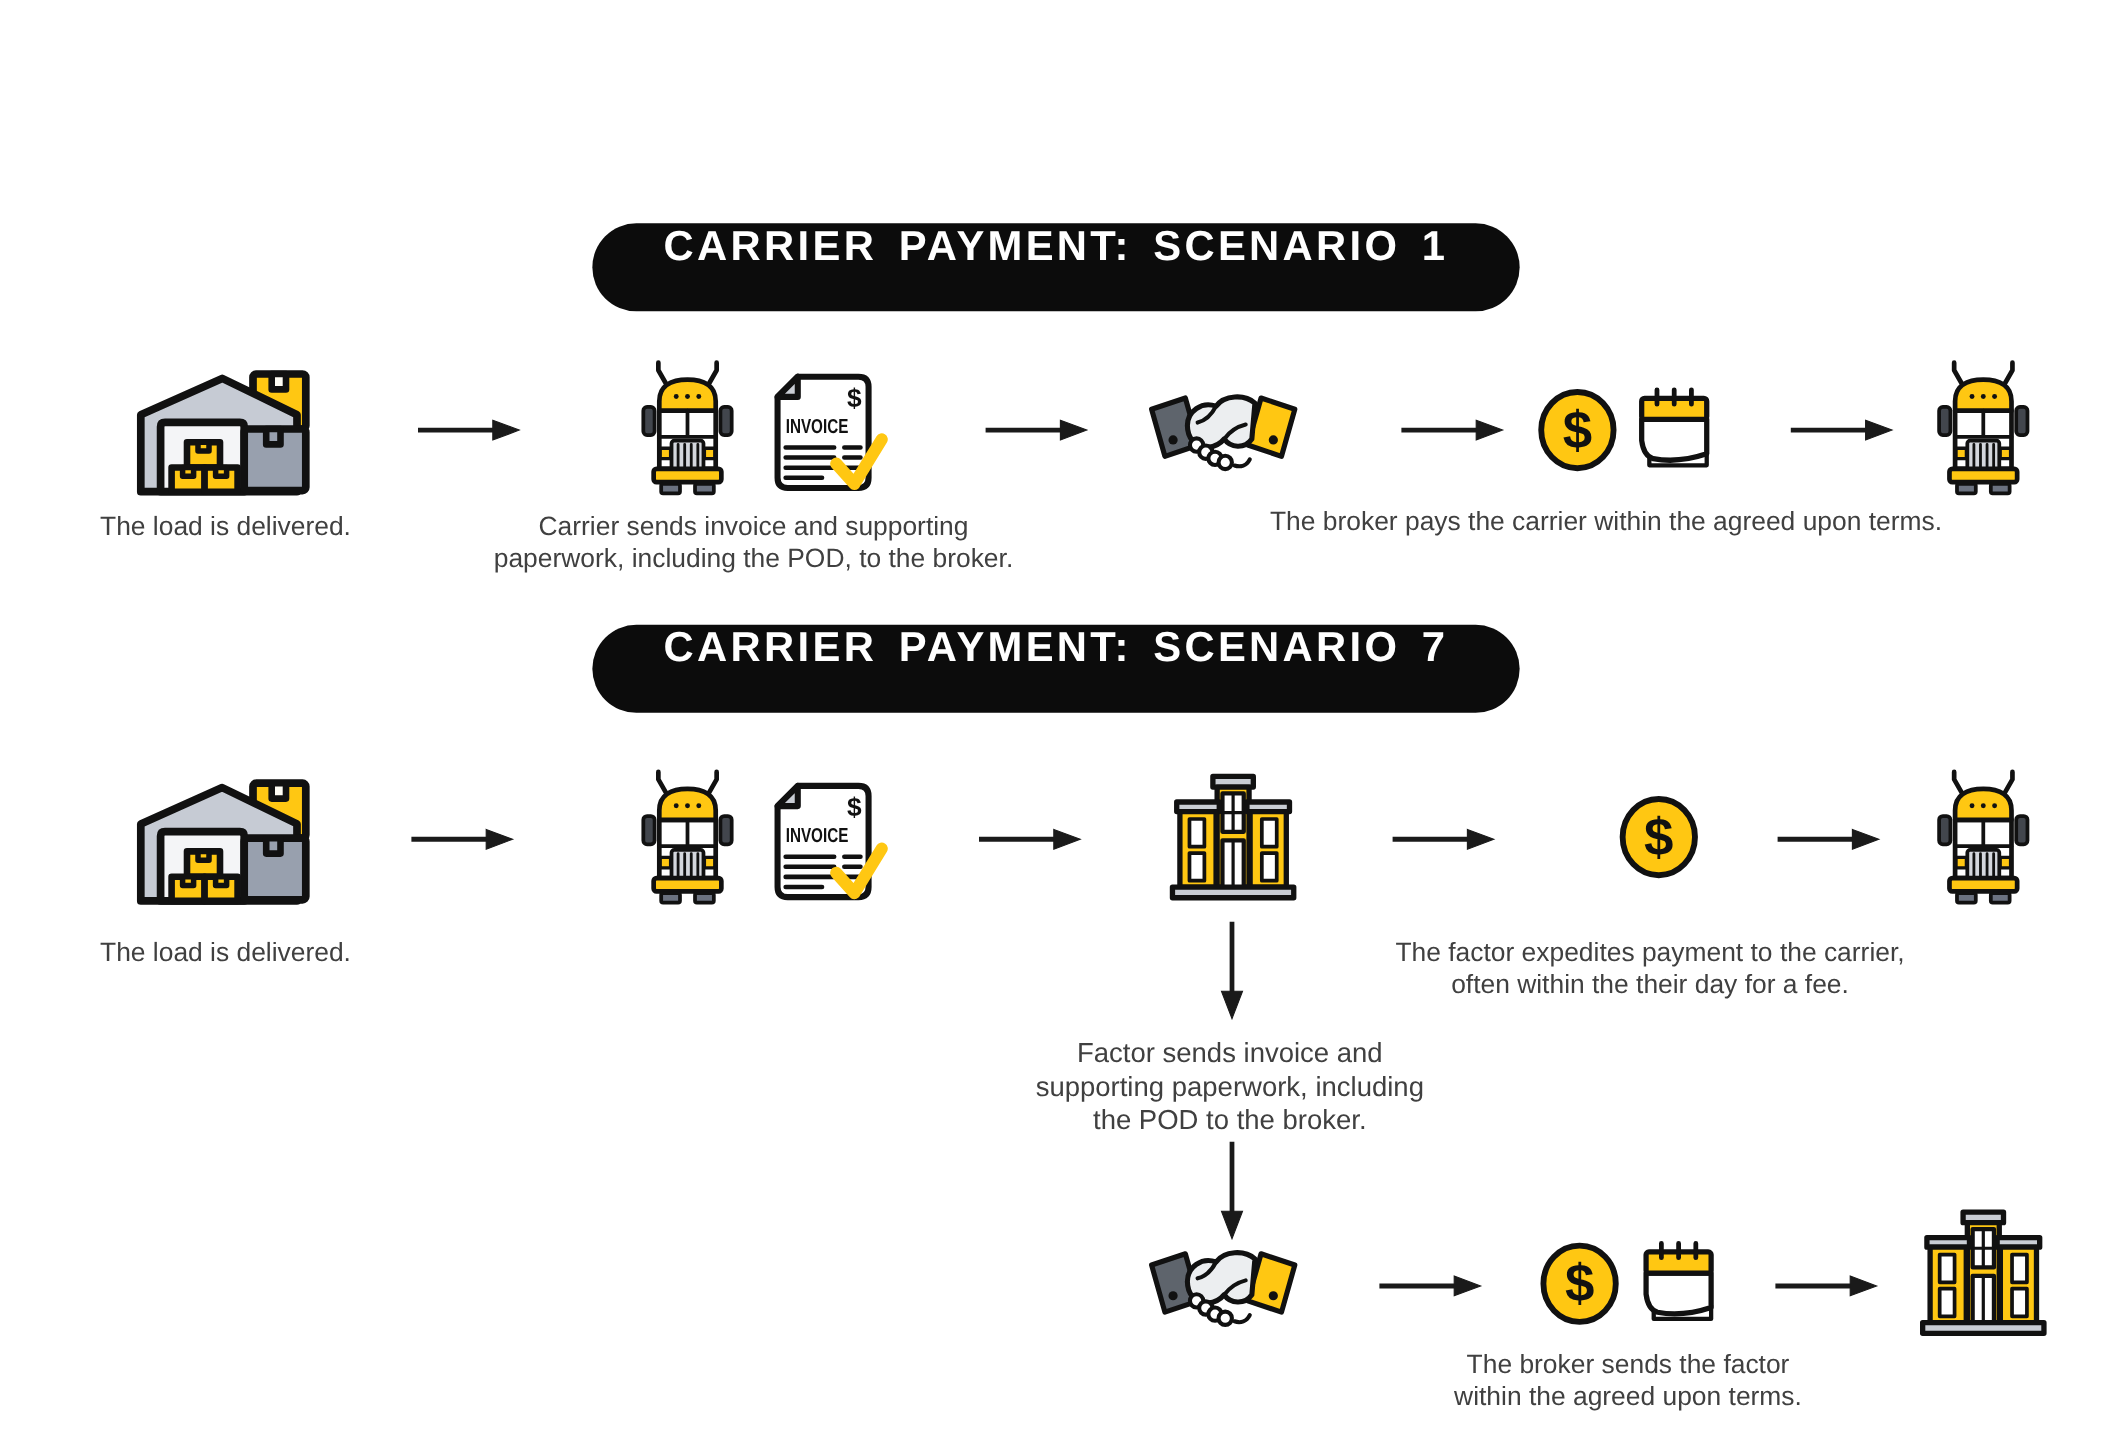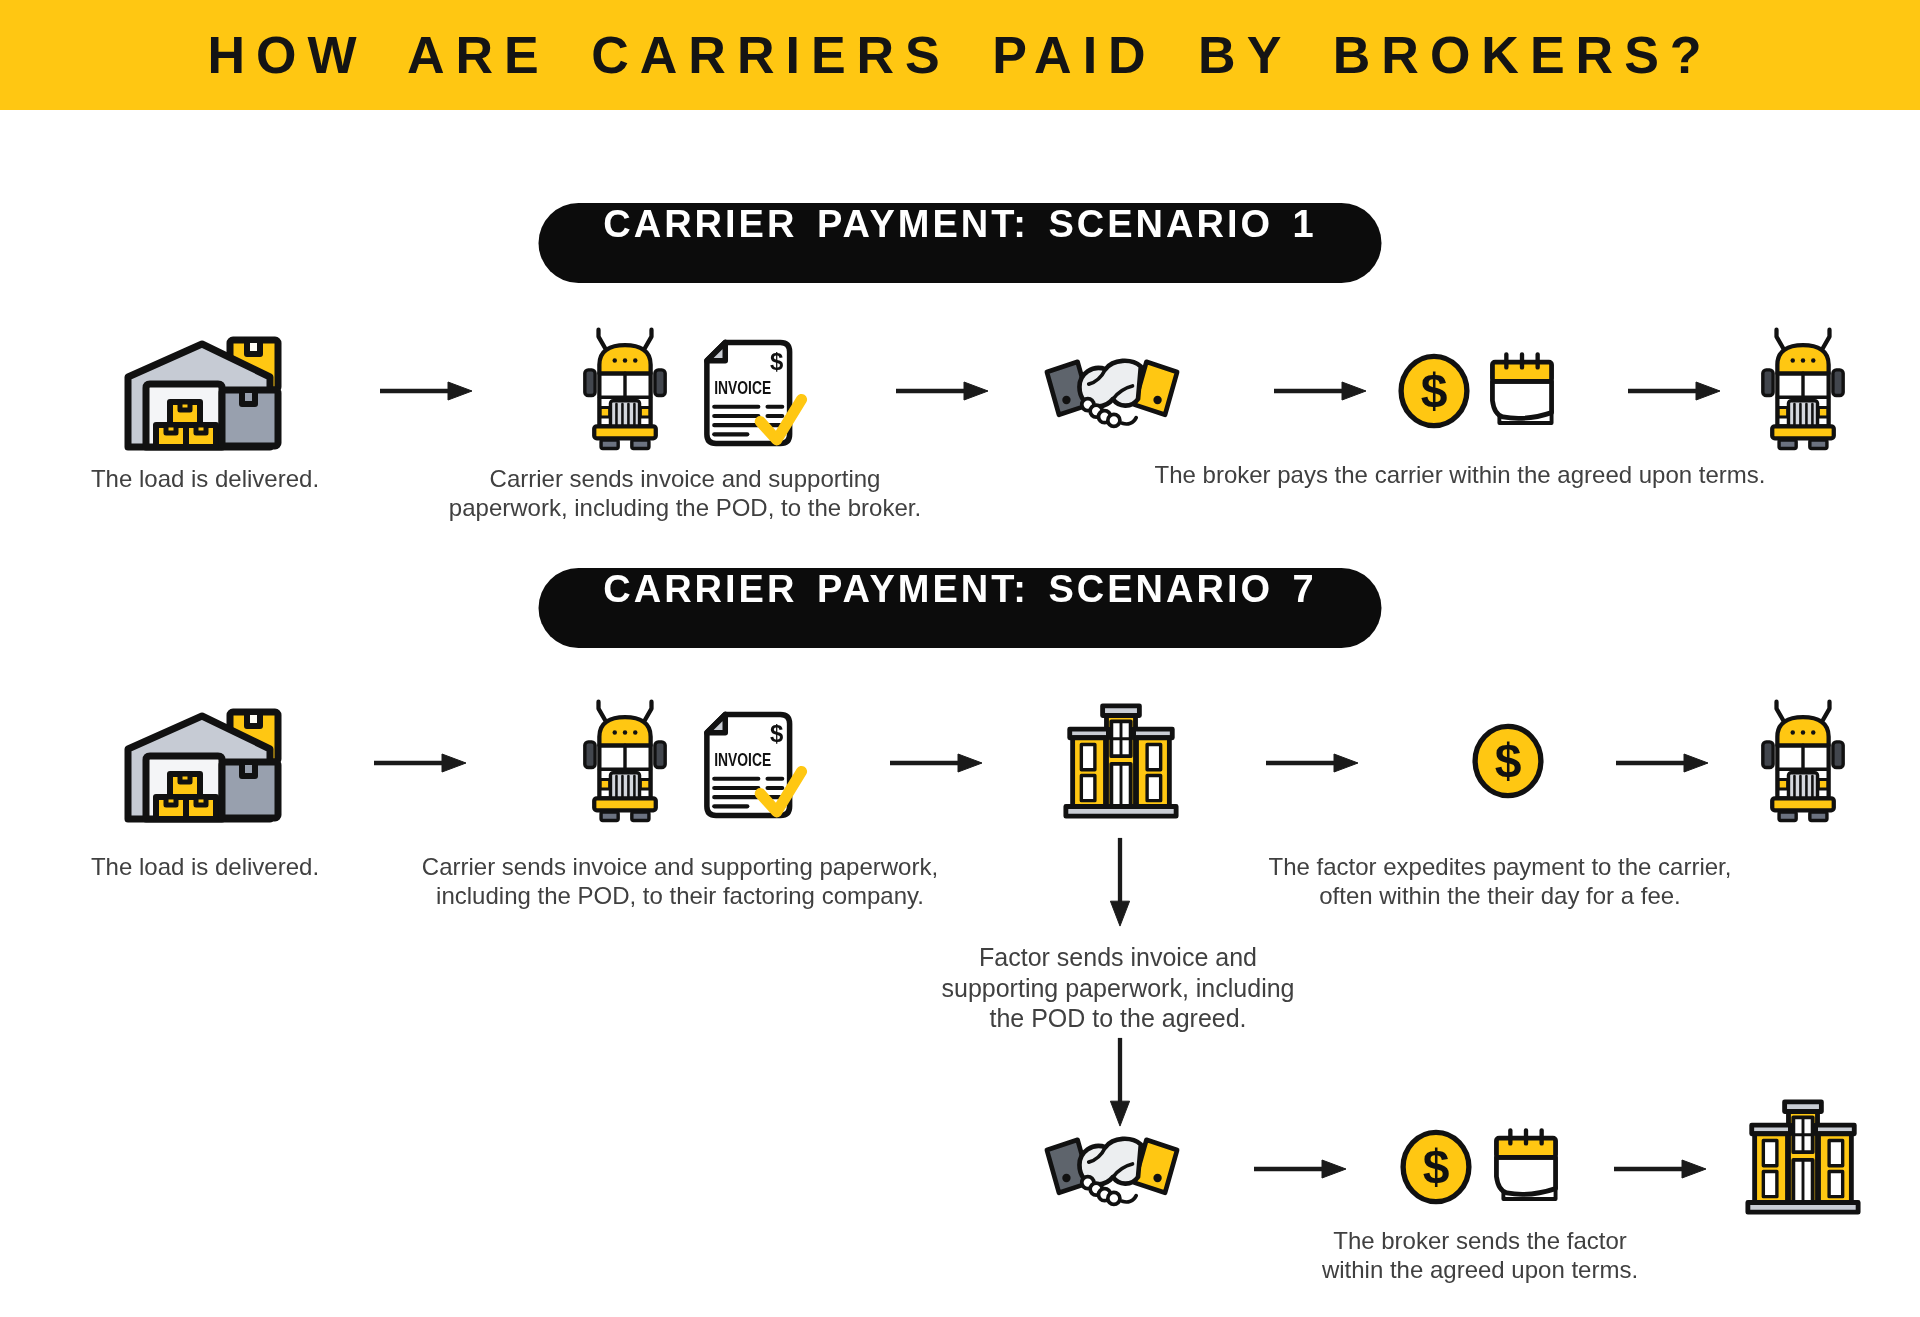--- a/index.html
+++ b/index.html
@@ -127,23 +127,20 @@
         <path d="M2,11 H72" stroke-width="4.5"></path>
         <polygon points="70,2 94,11 70,20" fill="#1a1a1a" stroke-width="1"></polygon>
       </g>
       <g id="i-arrow-d" stroke="#1a1a1a">
         <path d="M13,2 V70" stroke-width="4.5"></path>
         <polygon points="3,68 23,68 13,94" fill="#1a1a1a" stroke-width="1"></polygon>
       </g>
     </defs>
   </svg>
 
-  <header class="banner">
-    <h1>HOW ARE CARRIERS PAID BY BROKERS?</h1>
-  </header>
 
   <div class="pill" style="top:203px;">
     <span>CARRIER PAYMENT: SCENARIO 1</span>
   </div>
 
   <svg class="ic" style="left:118px;top:332px;width:170px;height:120px;" viewBox="0 0 170 120">
       <use href="#i-warehouse"></use>
     </svg>
   <svg class="ic" style="left:378px;top:380px;width:96px;height:22px;" viewBox="0 0 96 22">
       <use href="#i-arrow-r"></use>
@@ -210,31 +207,29 @@
       <use href="#i-coin"></use>
     </svg>
   <svg class="ic" style="left:1614px;top:752px;width:96px;height:22px;" viewBox="0 0 96 22">
       <use href="#i-arrow-r"></use>
     </svg>
   <svg class="ic" style="left:1756px;top:694px;width:94px;height:130px;" viewBox="0 0 110 152">
       <use href="#i-truck"></use>
     </svg>
 
   <div class="cap" style="left:55px;top:852px;width:300px;">The load is delivered.</div>
-  <div class="cap" style="left:390px;top:852px;width:580px;">Carrier sends invoice and supporting paperwork,
-including the POD, to their factoring company.</div>
   <div class="cap" style="left:1190px;top:852px;width:620px;">The factor expedites payment to the carrier,
 often within the their day for a fee.</div>
 
   <svg class="ic" style="left:1107px;top:836px;width:26px;height:92px;" viewBox="0 0 26 96">
       <use href="#i-arrow-d"></use>
     </svg>
   <div class="cap mid" style="left:908px;top:942px;width:420px;">Factor sends invoice and
 supporting paperwork, including
-the POD to the agreed.</div>
+the POD to the broker.</div>
   <svg class="ic" style="left:1107px;top:1036px;width:26px;height:92px;" viewBox="0 0 26 96">
       <use href="#i-arrow-d"></use>
     </svg>
 
   <svg class="ic" style="left:1042px;top:1124px;width:140px;height:93px;" viewBox="0 0 150 100">
       <use href="#i-handshake"></use>
     </svg>
   <svg class="ic" style="left:1252px;top:1158px;width:96px;height:22px;" viewBox="0 0 96 22">
       <use href="#i-arrow-r"></use>
     </svg>

